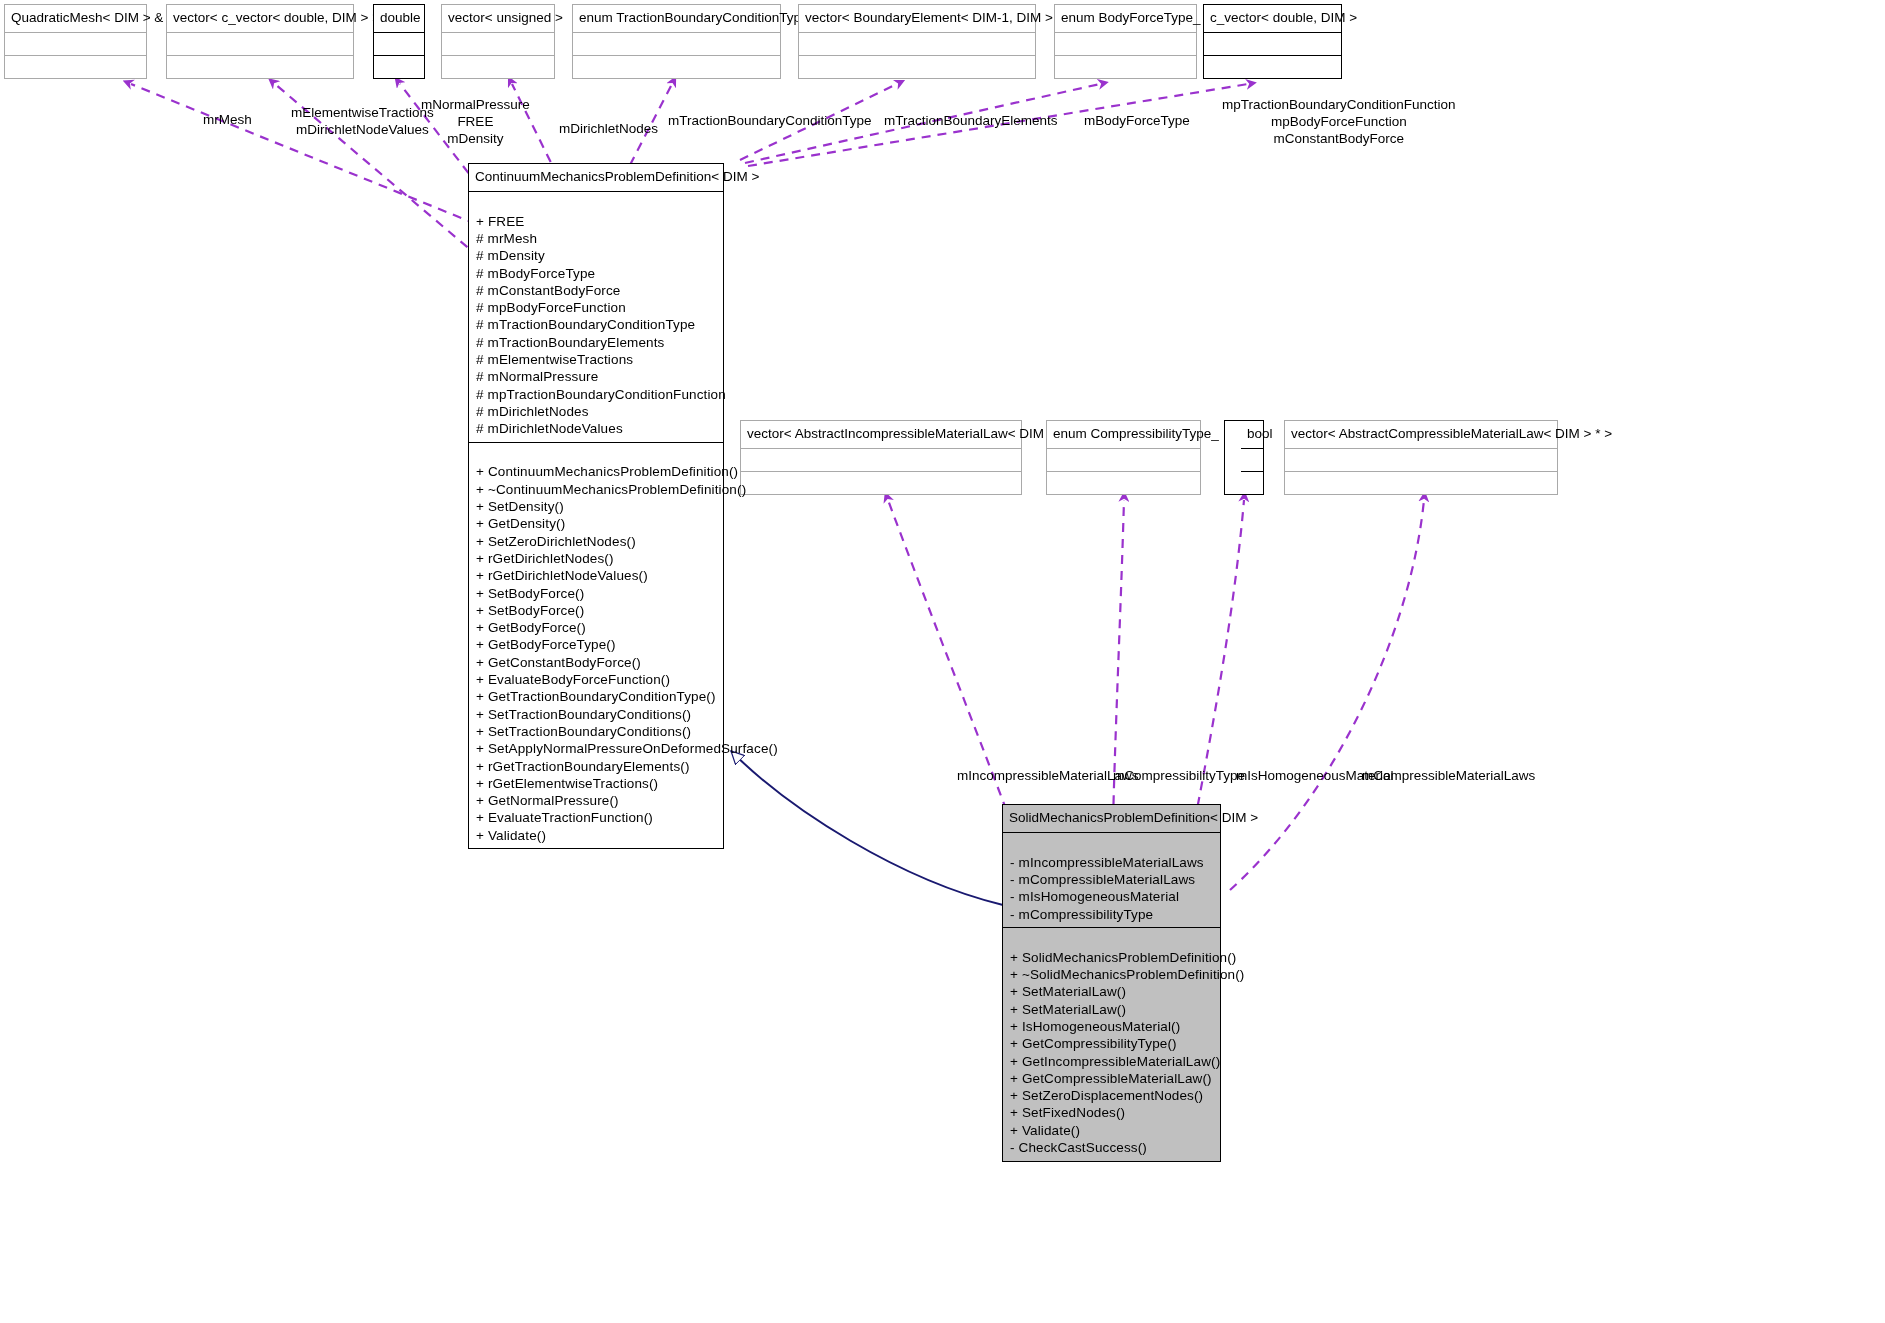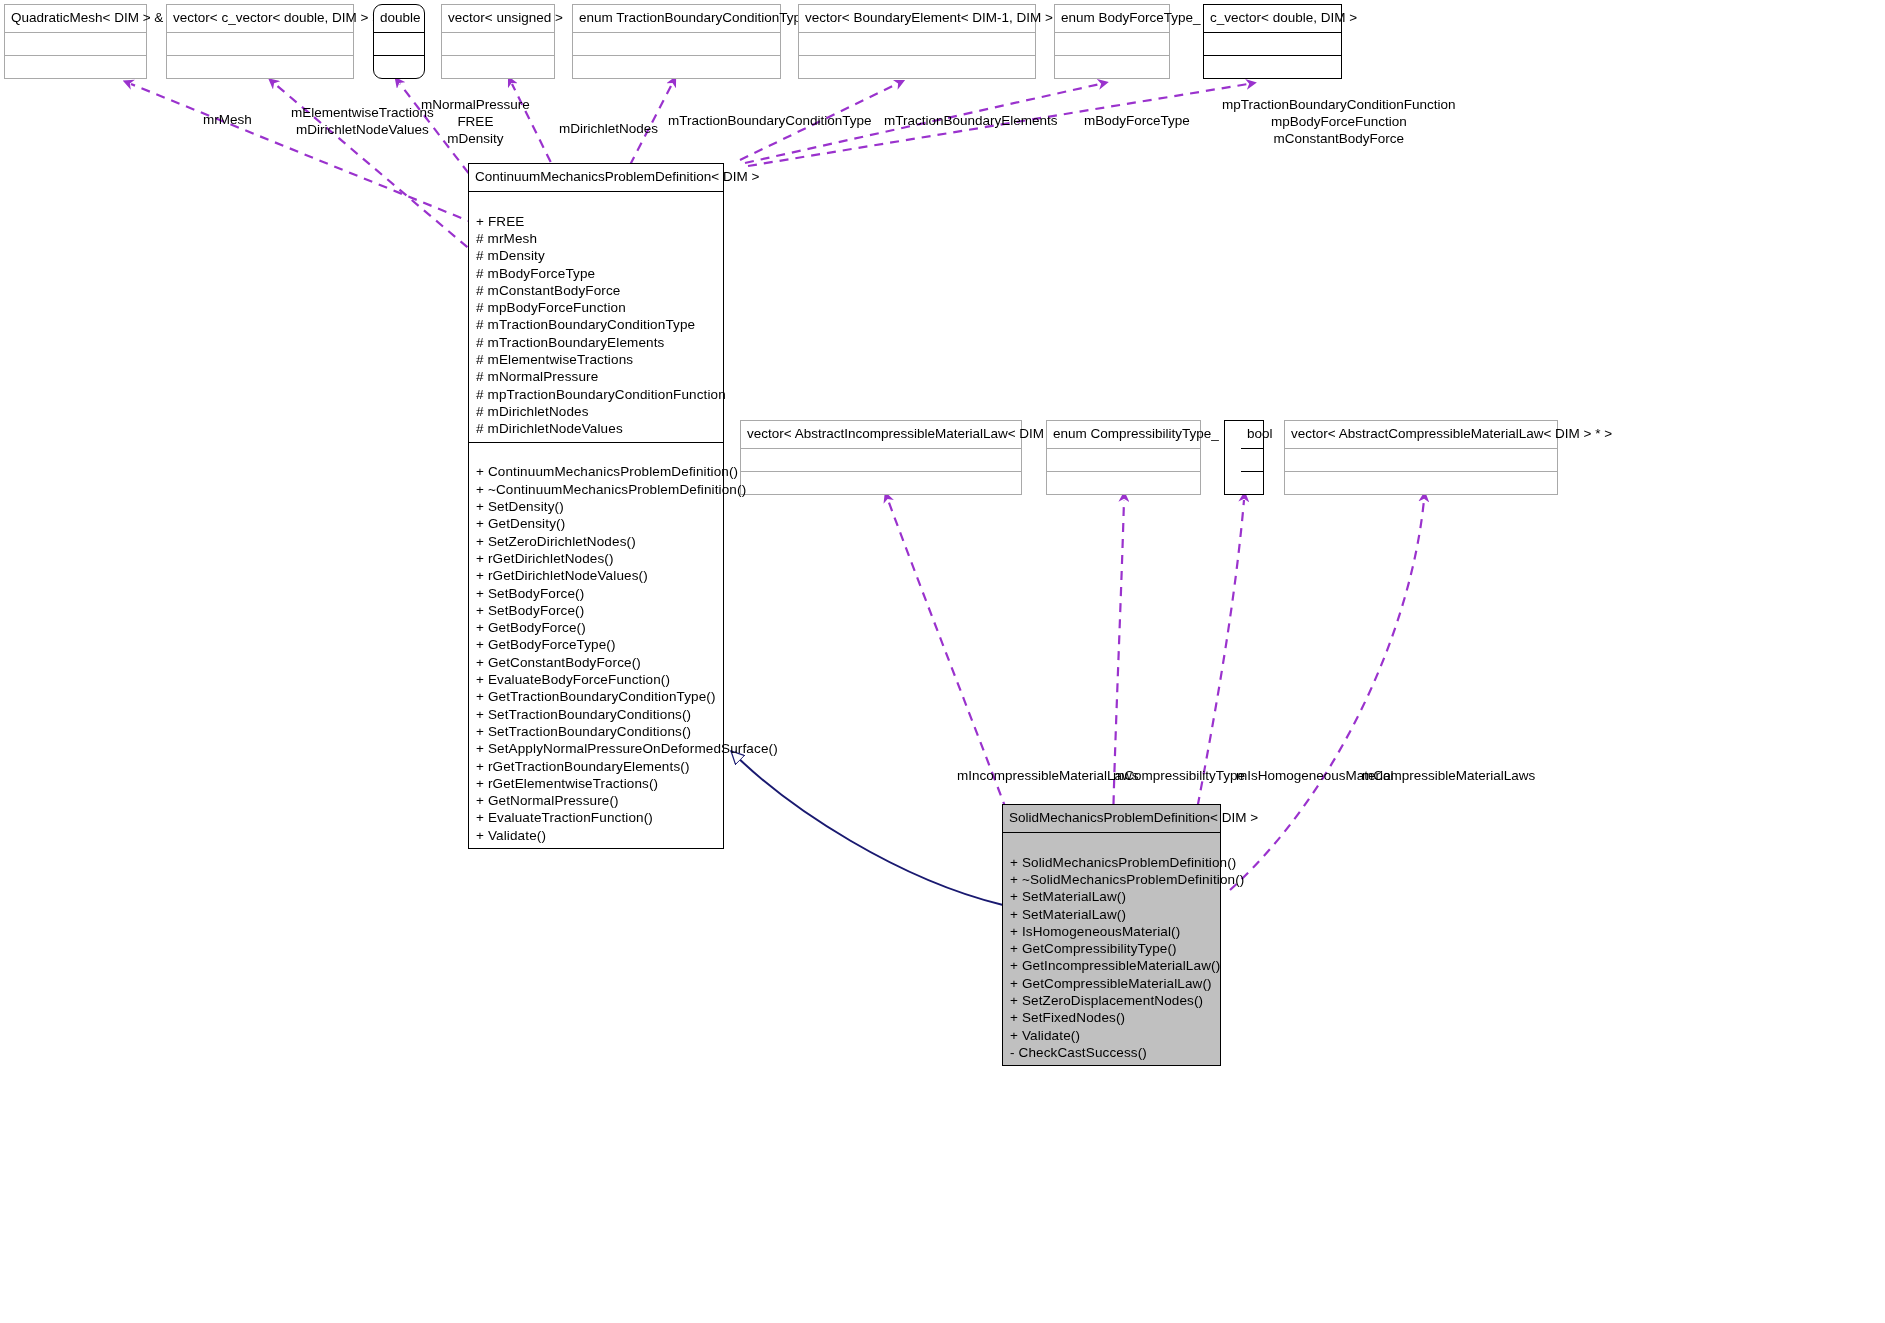--- a/index.html
+++ b/index.html
@@ -114,21 +114,21 @@
     <div class="compartment empty sep-gray"></div>
     <div class="compartment empty sep-gray"></div>
   </div>
 
   <div class="node gray-border" style="left:166px; top:4px; width:188px;">
     <div class="node-title">vector&lt; c_vector&lt; double, DIM &gt; &gt;</div>
     <div class="compartment empty sep-gray"></div>
     <div class="compartment empty sep-gray"></div>
   </div>
 
-  <div class="node black-border" style="left:373px; top:4px; width:52px;border-radius:9px;">
+  <div class="node black-border" style="left:373px; top:4px; width:52px;">
     <div class="node-title">double</div>
     <div class="compartment empty sep-black"></div>
     <div class="compartment empty sep-black"></div>
   </div>
 
   <div class="node gray-border" style="left:441px; top:4px; width:114px;">
     <div class="node-title">vector&lt; unsigned &gt;</div>
     <div class="compartment empty sep-gray"></div>
     <div class="compartment empty sep-gray"></div>
   </div>
@@ -138,21 +138,21 @@
     <div class="compartment empty sep-gray"></div>
     <div class="compartment empty sep-gray"></div>
   </div>
 
   <div class="node gray-border" style="left:798px; top:4px; width:238px;">
     <div class="node-title">vector&lt; BoundaryElement&lt; DIM-1, DIM &gt; * &gt;</div>
     <div class="compartment empty sep-gray"></div>
     <div class="compartment empty sep-gray"></div>
   </div>
 
-  <div class="node gray-border" style="left:1054px; top:4px; width:116px;">
+  <div class="node gray-border" style="left:1054px; top:4px; width:143px;">
     <div class="node-title">enum BodyForceType_</div>
     <div class="compartment empty sep-gray"></div>
     <div class="compartment empty sep-gray"></div>
   </div>
 
   <div class="node black-border" style="left:1203px; top:4px; width:139px;">
     <div class="node-title">c_vector&lt; double, DIM &gt;</div>
     <div class="compartment empty sep-black"></div>
     <div class="compartment empty sep-black"></div>
   </div>
@@ -220,20 +220,26 @@
       <div class="member">+ rGetElementwiseTractions()</div>
       <div class="member">+ GetNormalPressure()</div>
       <div class="member">+ EvaluateTractionFunction()</div>
       <div class="member">+ Validate()</div>
     </div>
   </div>
 
   <div class="node filled" style="left:1002px; top:804px; width:219px;">
     <div class="node-title">SolidMechanicsProblemDefinition&lt; DIM &gt;</div>
     <div class="compartment sep-black">
+      <div class="member">- mIncompressibleMaterialLaws</div>
+      <div class="member">- mCompressibleMaterialLaws</div>
+      <div class="member">- mIsHomogeneousMaterial</div>
+      <div class="member">- mCompressibilityType</div>
+    </div>
+    <div class="compartment sep-black">
       <div class="member">+ SolidMechanicsProblemDefinition()</div>
       <div class="member">+ ~SolidMechanicsProblemDefinition()</div>
       <div class="member">+ SetMaterialLaw()</div>
       <div class="member">+ SetMaterialLaw()</div>
       <div class="member">+ IsHomogeneousMaterial()</div>
       <div class="member">+ GetCompressibilityType()</div>
       <div class="member">+ GetIncompressibleMaterialLaw()</div>
       <div class="member">+ GetCompressibleMaterialLaw()</div>
       <div class="member">+ SetZeroDisplacementNodes()</div>
       <div class="member">+ SetFixedNodes()</div>

